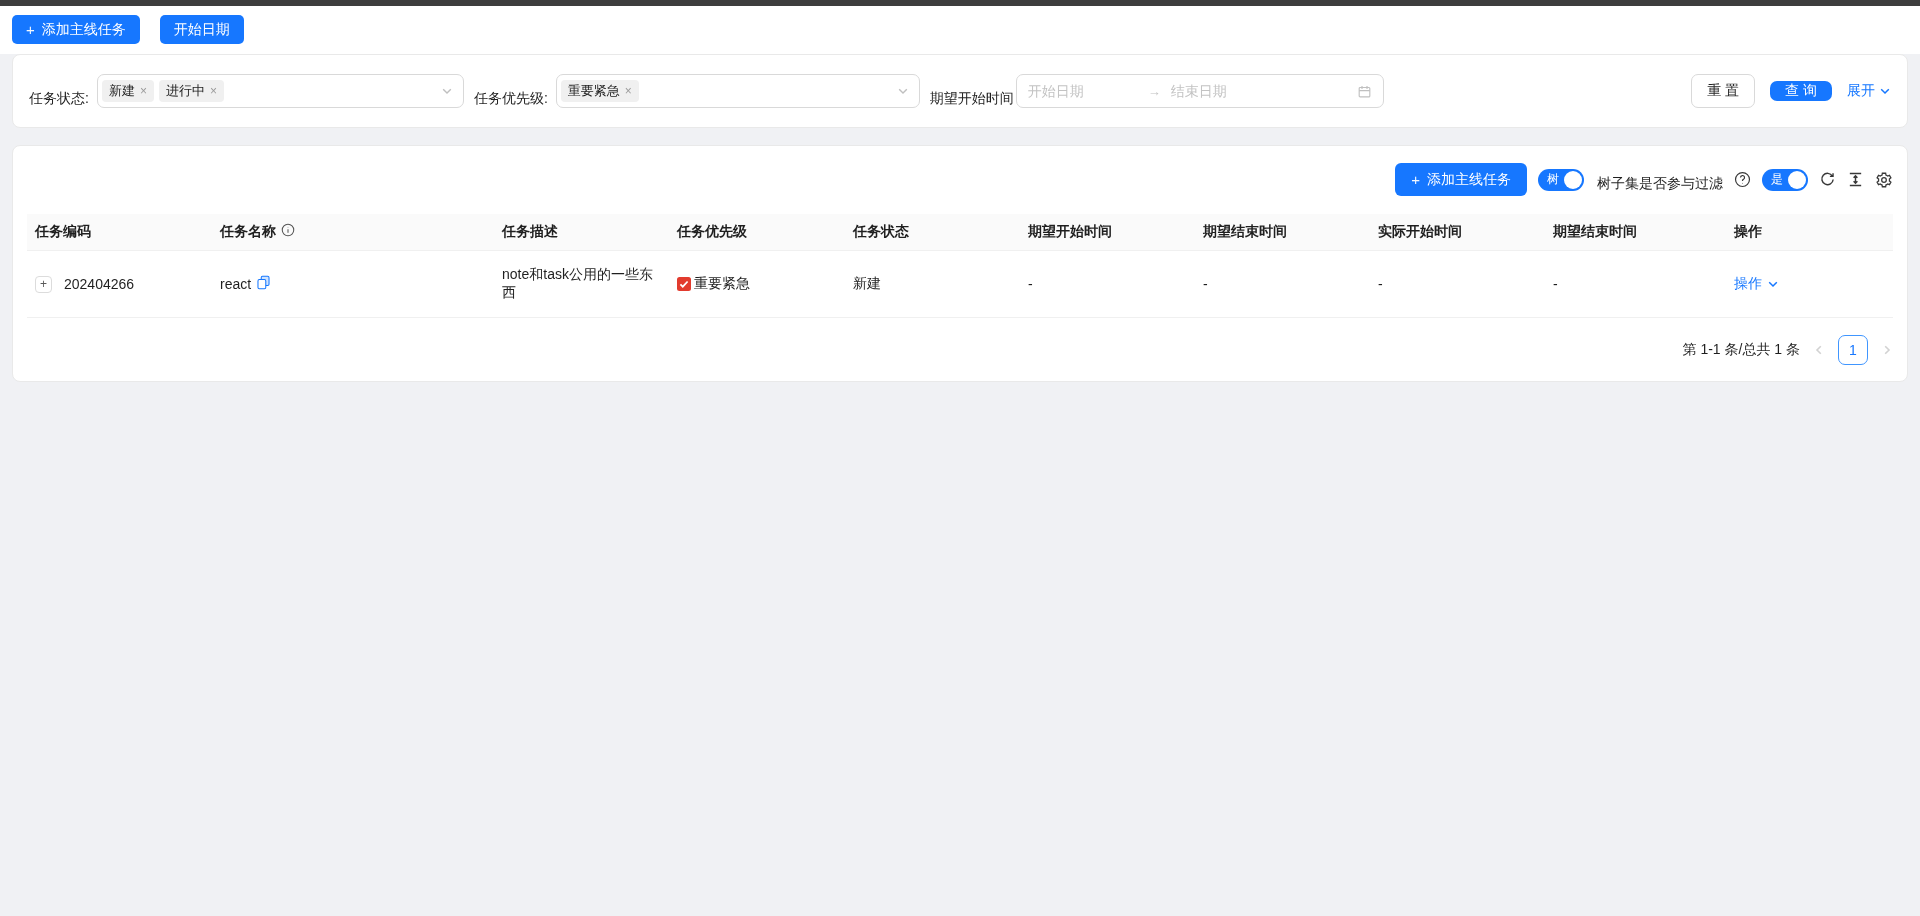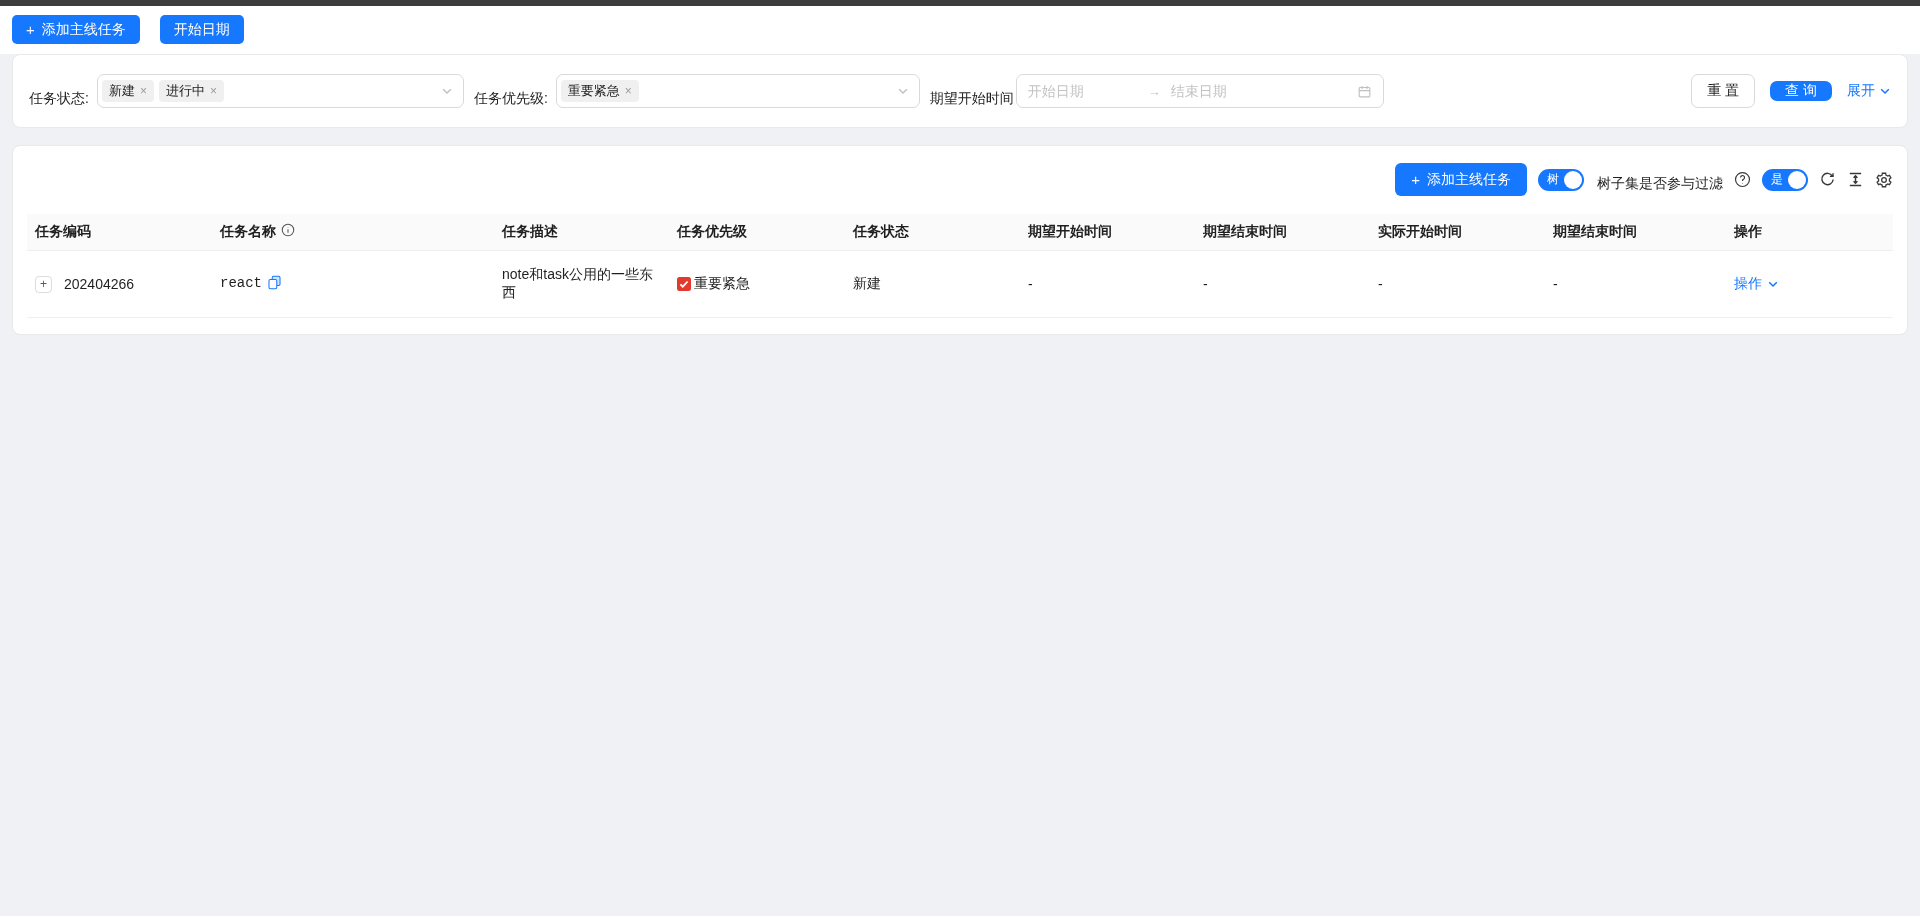--- a/index.html
+++ b/index.html
@@ -99,21 +99,21 @@
     padding: 15px 8px; border-bottom: 1px solid #f0f0f0;
     font-size: 14px; vertical-align: middle;
   }
   .cell-code { display: flex; align-items: center; gap: 12px; }
   .expander {
     width: 17px; height: 17px; flex: none;
     border: 1px solid #dcdcdc; border-radius: 4px;
     display: inline-flex; align-items: center; justify-content: center;
     color: #595959; font-size: 12px; line-height: 1; cursor: pointer; background: #fff;
   }
-  .cell-name { display: flex; align-items: flex-start; gap: 6px; font-family: Liberation Mono, monospace; }
+  .cell-name { display: flex; align-items: center; gap: 6px; }
   .cell-priority { display: flex; align-items: center; gap: 3px; }
   .cell-action { color: #1677ff; display: inline-flex; align-items: center; gap: 5px; cursor: pointer; }
   .pagination {
     display: flex; align-items: center; justify-content: flex-end; gap: 13px;
     margin-top: 17px; font-size: 14px;
   }
   .page-chev { color: #d2d2d2; display: flex; cursor: pointer; }
   .page-num {
     min-width: 30px; height: 30px; border: 1px solid #4096ff; border-radius: 7px;
     color: #1677ff; background: #fff;
@@ -316,13 +316,27 @@
             <span>操作</span>
             <svg width="12" height="12" viewBox="0 0 12 12" fill="none" stroke="currentColor" stroke-width="1.5">
                 <path d="M2.2 4.2 6 8l3.8-3.8"></path>
               </svg>
           </span>
         </td>
       </tr>
     </tbody>
   </table>
 
+  <div class="pagination">
+    <span>第 1-1 条/总共 1 条</span>
+    <span class="page-chev">
+      <svg width="12" height="12" viewBox="0 0 12 12" fill="none" stroke="currentColor" stroke-width="1.6">
+          <path d="M7.8 2.2 4 6l3.8 3.8"></path>
+        </svg>
+    </span>
+    <span class="page-num">1</span>
+    <span class="page-chev">
+      <svg width="12" height="12" viewBox="0 0 12 12" fill="none" stroke="currentColor" stroke-width="1.6">
+          <path d="M4.2 2.2 8 6 4.2 9.8"></path>
+        </svg>
+    </span>
+  </div>
 </div>
 
 </body></html>

